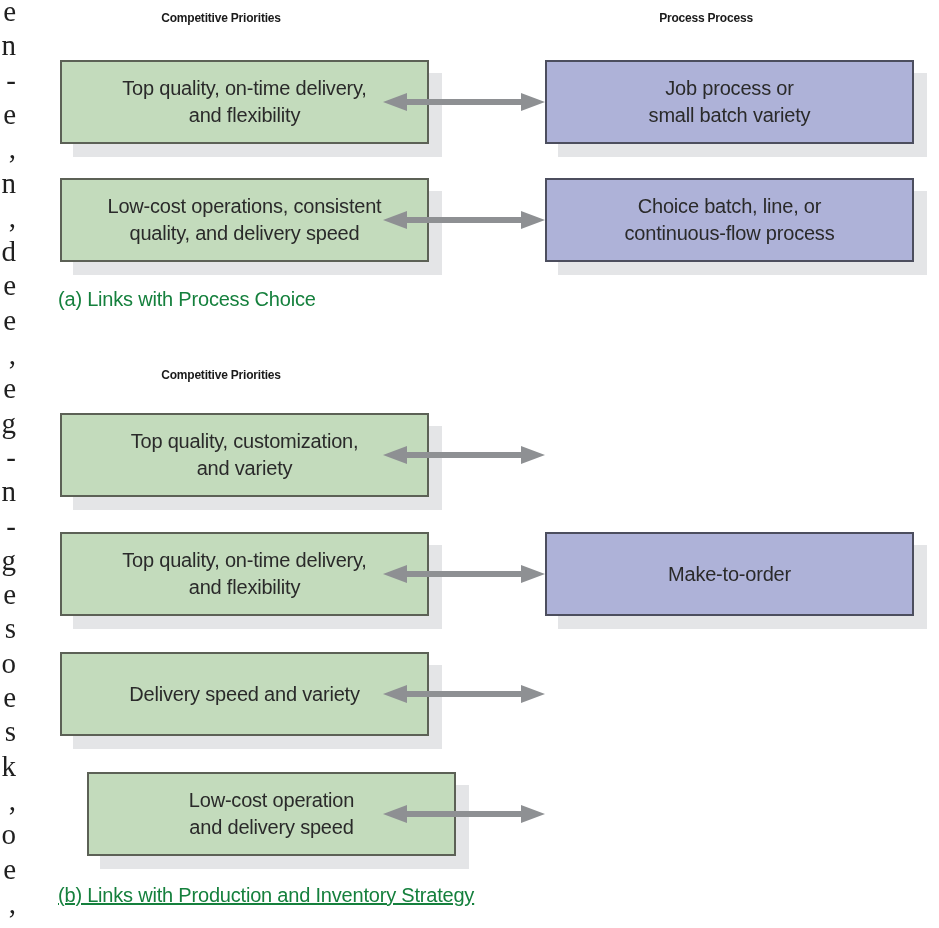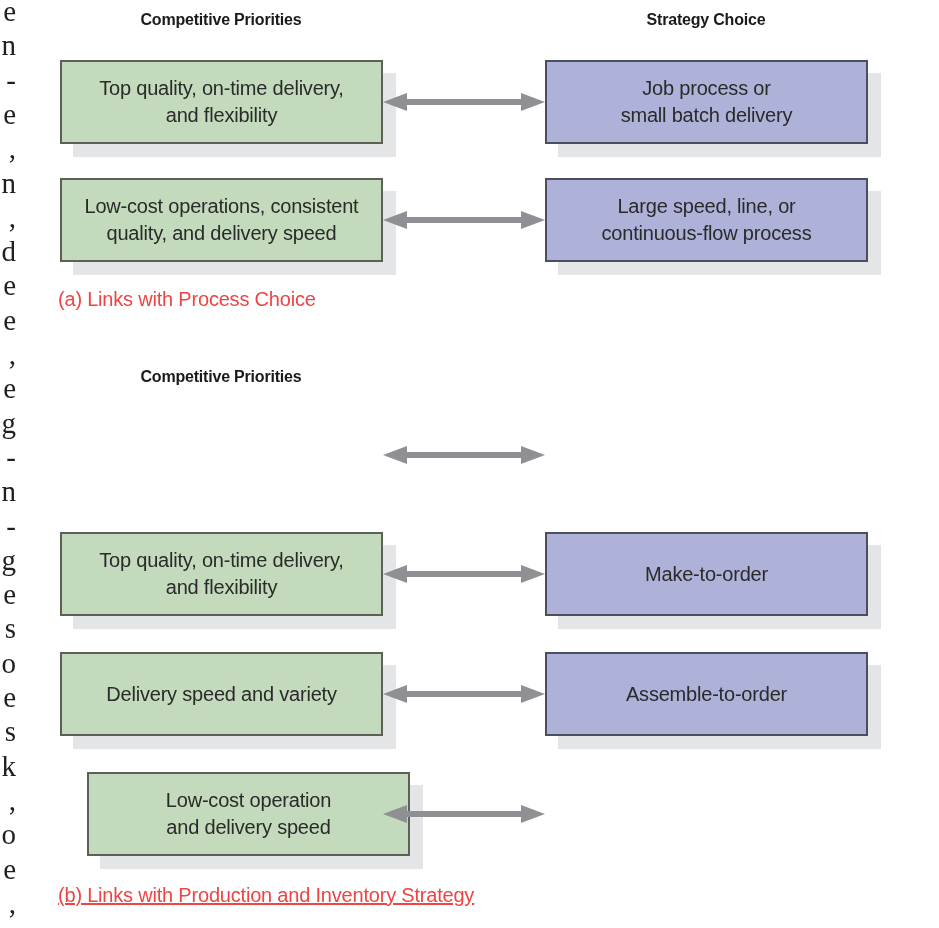--- a/index.html
+++ b/index.html
@@ -34,27 +34,27 @@
     position: absolute;
     right: 4px;
     line-height: 34px;
     white-space: pre;
   }
   .col-header {
     position: absolute;
     transform: translateX(-50%);
     white-space: nowrap;
     font-weight: bold;
-    font-size: 16px;
+    font-size: 12px;
     color: var(--heading-text);
     letter-spacing: -0.2px;
   }
   .flow-box {
     position: absolute;
-    width: 323px;
+    width: 369px;
     height: 84px;
     box-sizing: border-box;
     display: flex;
     align-items: center;
     justify-content: center;
     text-align: center;
     white-space: pre-line;
     font-size: 20px;
     line-height: 27px;
     color: var(--box-text);
@@ -72,21 +72,21 @@
   .link-arrow {
     position: absolute;
     width: 162px;
     height: 24px;
   }
   .caption {
     position: absolute;
     left: 58px;
     white-space: nowrap;
     font-size: 20px;
-    color: #ef4444;
+    color: #15803d;
     letter-spacing: -0.2px;
   }
 </style>
 </head>
 <body style="--green-fill: #c3dbbc; --green-border: #5c6156; --purple-fill: #aeb2d8; --purple-border: #4c4e5e; --shadow: #e4e5e7; --box-text: #2a2a2a; --heading-text: #1a1a1a;">
 
 <div class="edge-col">
     <span class="edge-letter" style="top: -6px;">e</span>
     <span class="edge-letter" style="top: 28.3px;">n</span>
     <span class="edge-letter" style="top: 62.6px;">-</span>
@@ -110,50 +110,51 @@
     <span class="edge-letter" style="top: 680px;">e</span>
     <span class="edge-letter" style="top: 714.3px;">s</span>
     <span class="edge-letter" style="top: 748.6px;">k</span>
     <span class="edge-letter" style="top: 782.9px;">,</span>
     <span class="edge-letter" style="top: 817.2px;">o</span>
     <span class="edge-letter" style="top: 851.5px;">e</span>
     <span class="edge-letter" style="top: 885.8px;">,</span>
   </div>
 <div id="figure-root">
     <div class="col-header" style="left: 221px; top: 11px;">Competitive Priorities</div>
-    <div class="col-header" style="left: 706px; top: 11px;">Strategy Choice</div>
+    <div class="col-header" style="left: 706px; top: 11px;">Process Process</div>
     <div class="flow-box green" style="left: 60px; top: 60px;">Top quality, on-time delivery,
 and flexibility</div>
     <svg class="link-arrow" width="162" height="24" viewBox="0 0 162 24" style="left: 383px; top: 90px;">
       <polygon points="0,12 24,3 24,9 138,9 138,3 162,12 138,21 138,15 24,15 24,21" fill="#8e9093"></polygon>
     </svg>
     <div class="flow-box purple" style="left: 545px; top: 60px;">Job process or
-small batch delivery</div>
+small batch variety</div>
     <div class="flow-box green" style="left: 60px; top: 178px;">Low-cost operations, consistent
 quality, and delivery speed</div>
     <svg class="link-arrow" width="162" height="24" viewBox="0 0 162 24" style="left: 383px; top: 208px;">
       <polygon points="0,12 24,3 24,9 138,9 138,3 162,12 138,21 138,15 24,15 24,21" fill="#8e9093"></polygon>
     </svg>
-    <div class="flow-box purple" style="left: 545px; top: 178px;">Large speed, line, or
+    <div class="flow-box purple" style="left: 545px; top: 178px;">Choice batch, line, or
 continuous-flow process</div>
     <div class="caption" style="top: 288px;">(a) Links with Process Choice</div>
     <div class="col-header" style="left: 221px; top: 368px;">Competitive Priorities</div>
+    <div class="flow-box green" style="left: 60px; top: 413px;">Top quality, customization,
+and variety</div>
     <svg class="link-arrow" width="162" height="24" viewBox="0 0 162 24" style="left: 383px; top: 443px;">
       <polygon points="0,12 24,3 24,9 138,9 138,3 162,12 138,21 138,15 24,15 24,21" fill="#8e9093"></polygon>
     </svg>
     <div class="flow-box green" style="left: 60px; top: 532px;">Top quality, on-time delivery,
 and flexibility</div>
     <svg class="link-arrow" width="162" height="24" viewBox="0 0 162 24" style="left: 383px; top: 562px;">
       <polygon points="0,12 24,3 24,9 138,9 138,3 162,12 138,21 138,15 24,15 24,21" fill="#8e9093"></polygon>
     </svg>
     <div class="flow-box purple" style="left: 545px; top: 532px;">Make-to-order</div>
     <div class="flow-box green" style="left: 60px; top: 652px;">Delivery speed and variety</div>
     <svg class="link-arrow" width="162" height="24" viewBox="0 0 162 24" style="left: 383px; top: 682px;">
       <polygon points="0,12 24,3 24,9 138,9 138,3 162,12 138,21 138,15 24,15 24,21" fill="#8e9093"></polygon>
     </svg>
-    <div class="flow-box purple" style="left: 545px; top: 652px;">Assemble-to-order</div>
     <div class="flow-box green" style="left: 62px; top: 772px; margin-left: 25px;">Low-cost operation
 and delivery speed</div>
     <svg class="link-arrow" width="162" height="24" viewBox="0 0 162 24" style="left: 383px; top: 802px;">
       <polygon points="0,12 24,3 24,9 138,9 138,3 162,12 138,21 138,15 24,15 24,21" fill="#8e9093"></polygon>
     </svg>
     <div class="caption" style="top: 884px; text-decoration: underline;">(b) Links with Production and Inventory Strategy</div>
   </div>
 
 </body></html>

